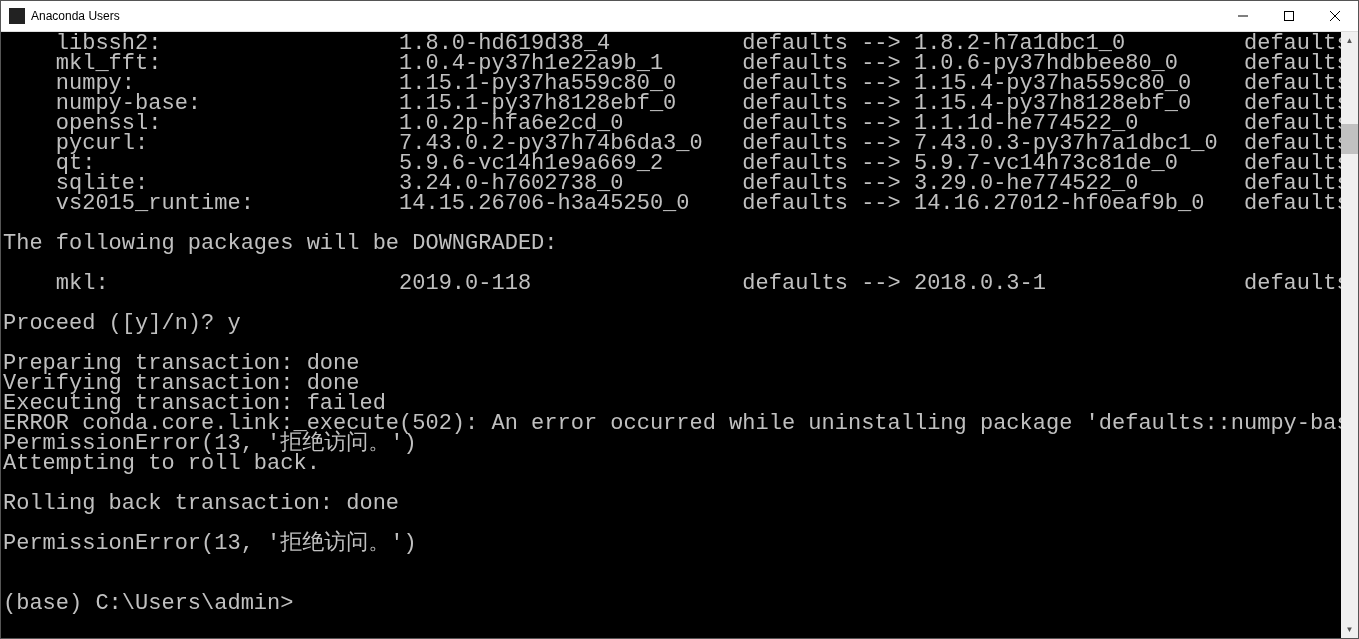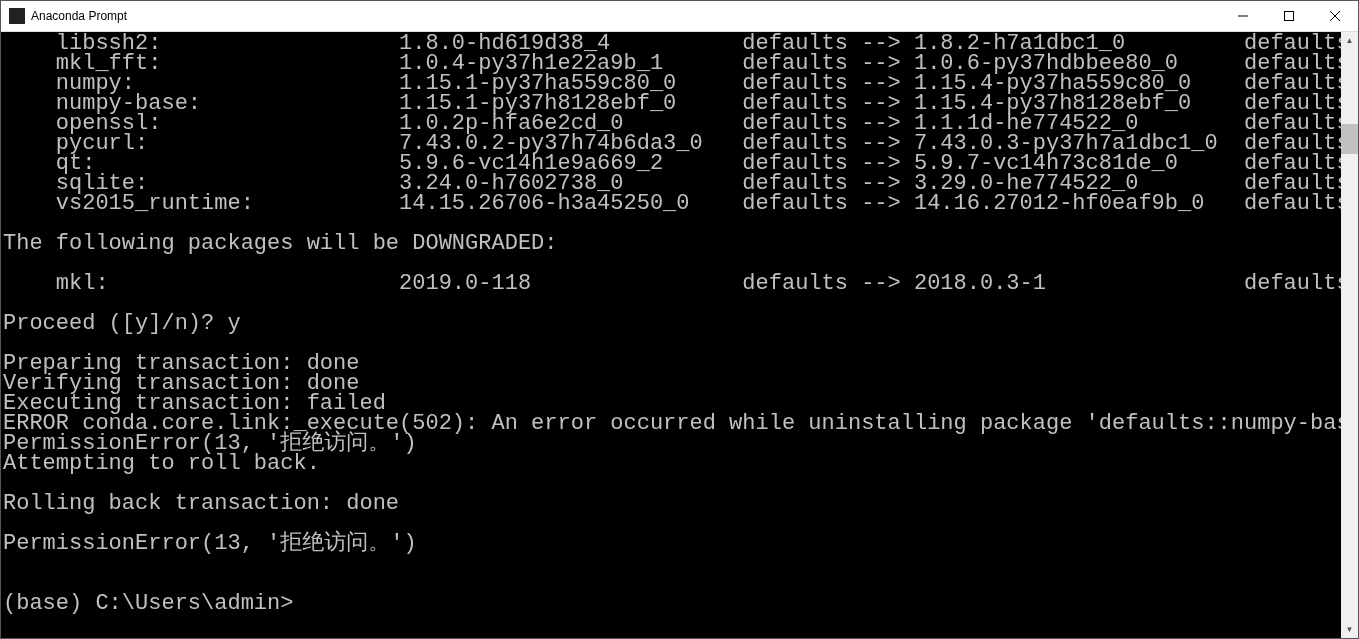--- a/index.html
+++ b/index.html
@@ -102,21 +102,21 @@
     background: #c1c1c1;
   }
 </style>
 </head>
 <body>
 
 <div class="window">
   <div class="title-bar">
     <div class="title-left">
       <span class="title-icon"></span>
-      <span class="title-text">Anaconda Prompt</span>
+      <span class="title-text">Anaconda Users</span>
     </div>
     <div class="win-controls">
       <div class="win-btn">
         <svg viewBox="0 0 10 10">
             <line x1="0" y1="5" x2="10" y2="5" stroke="#000" stroke-width="1"></line>
           </svg>
       </div>
       <div class="win-btn">
         <svg viewBox="0 0 10 10">
             <rect x="0.5" y="0.5" width="9" height="9" fill="none" stroke="#000" stroke-width="1"></rect>

